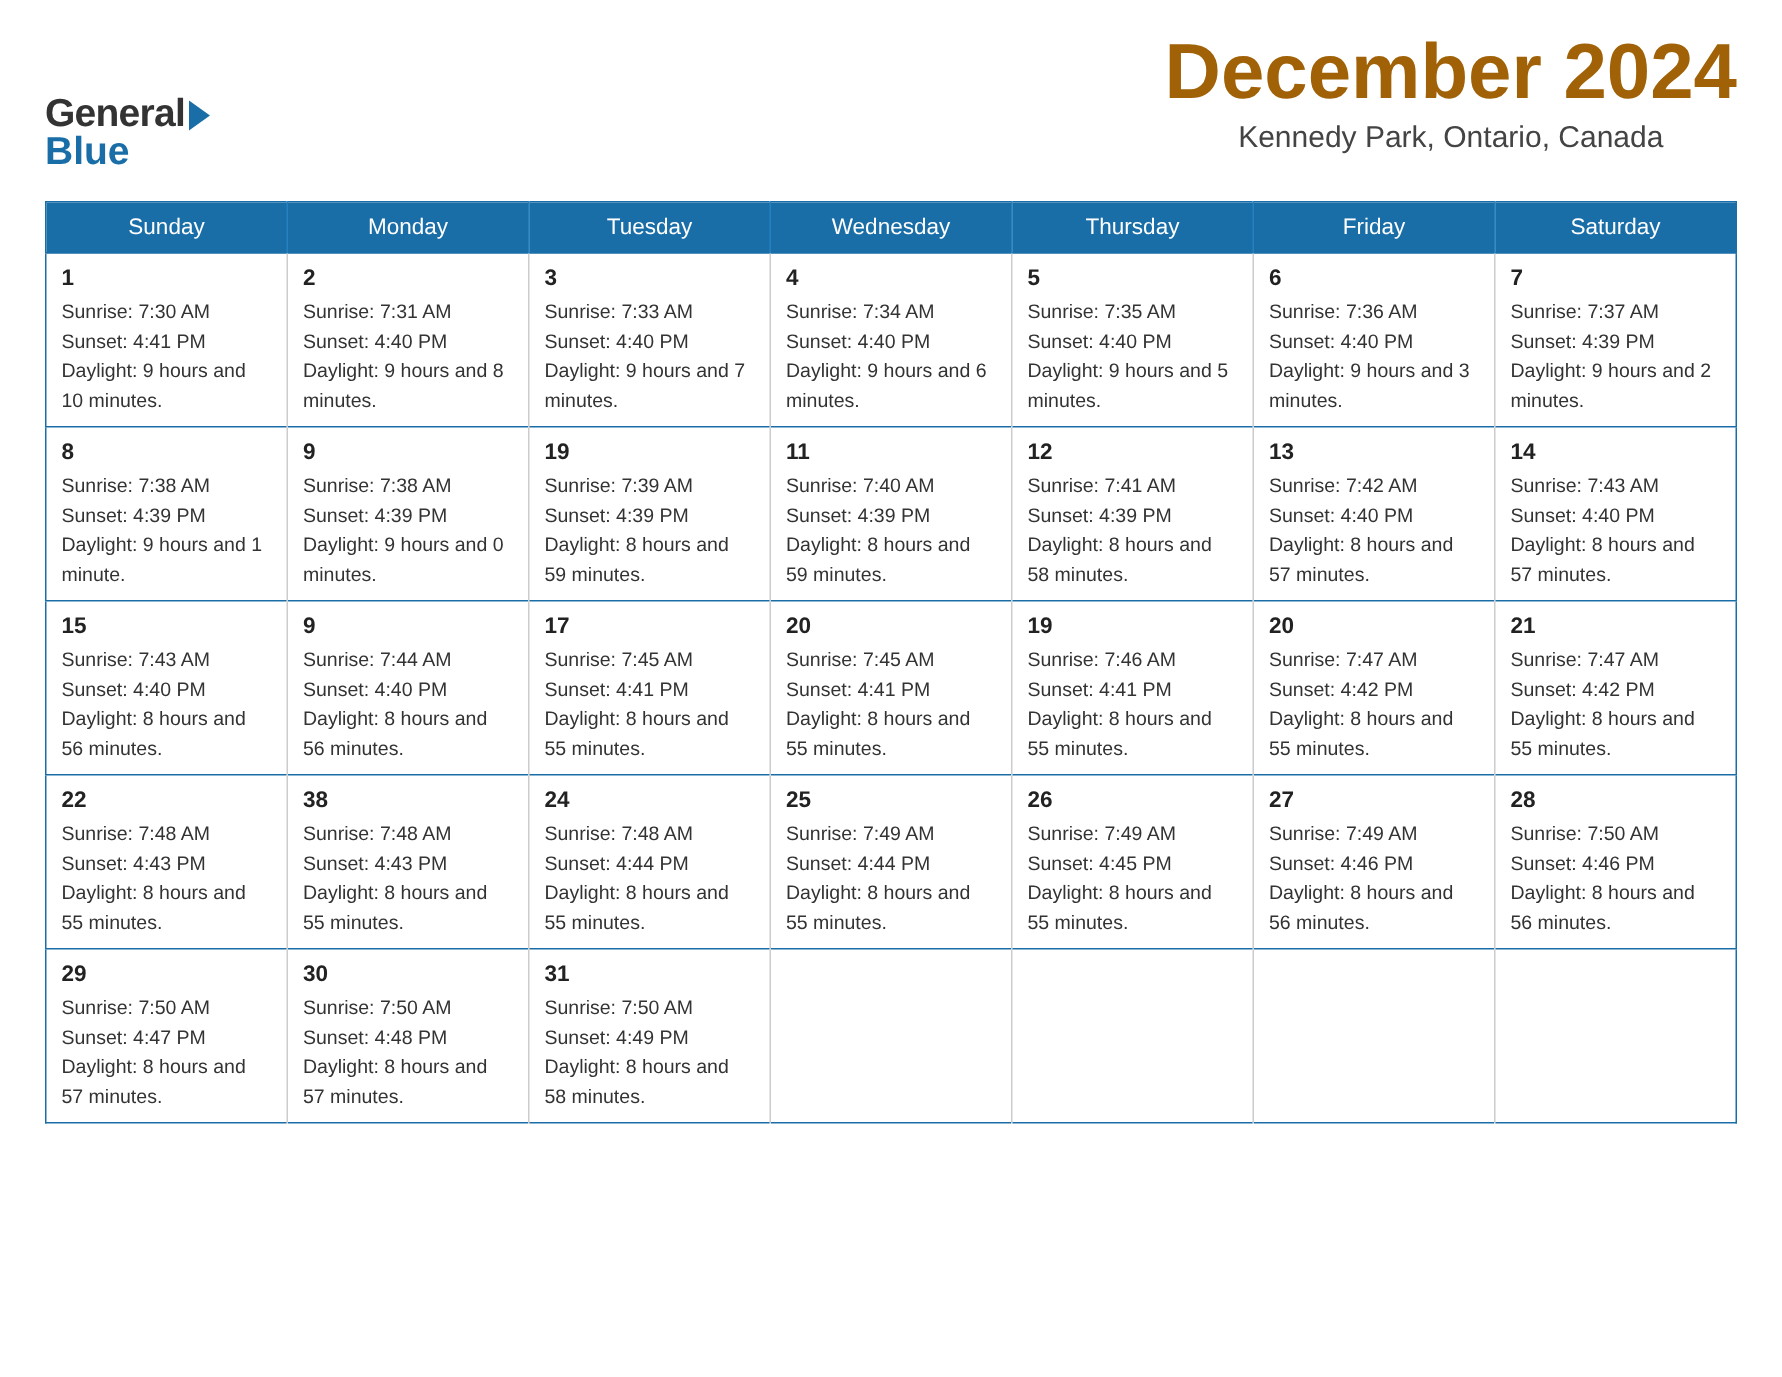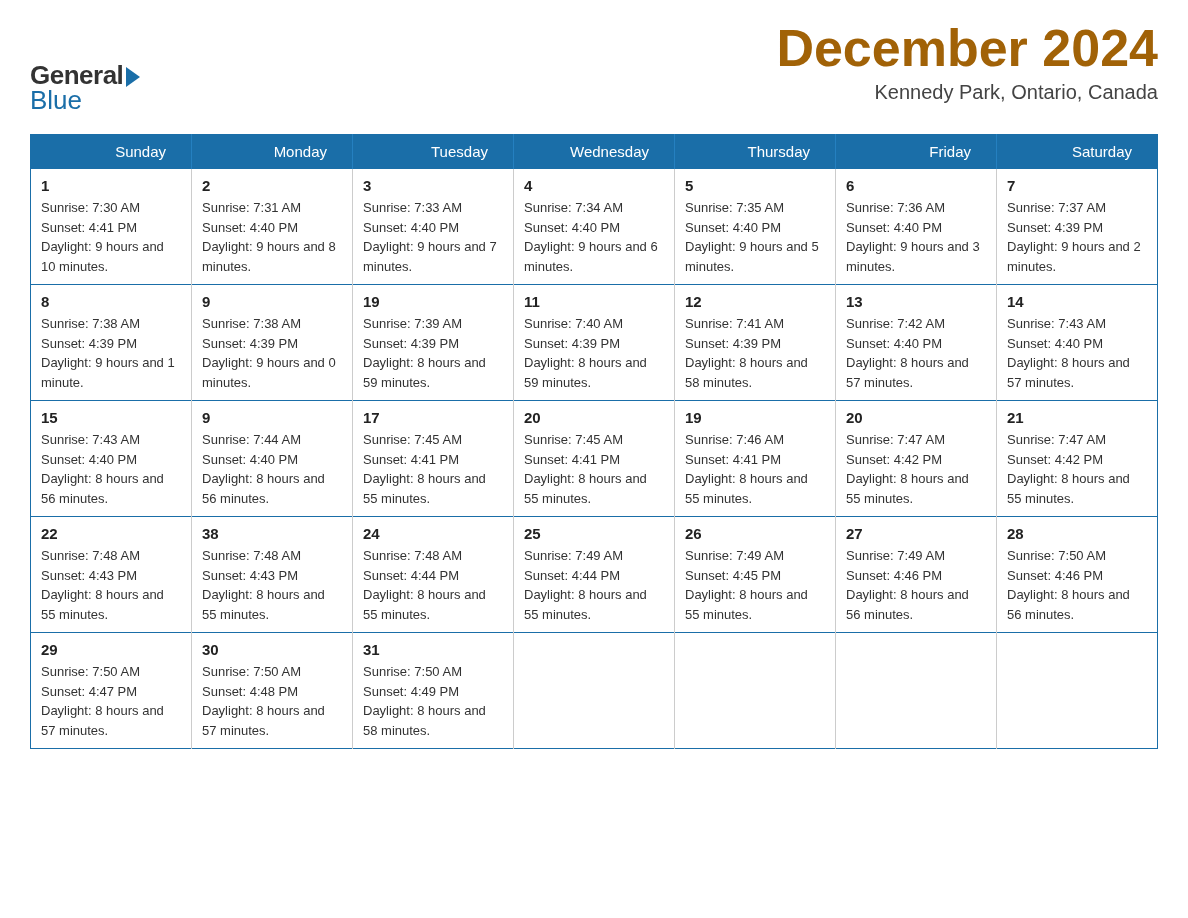--- a/index.html
+++ b/index.html
@@ -36,51 +36,52 @@
       width: 0;
       height: 0;
       border-left: 14px solid #1a6ea8;
       border-top: 10px solid transparent;
       border-bottom: 10px solid transparent;
       margin-left: 3px;
       margin-top: 2px;
     }
     .logo-line2 {
       font-size: 26px;
-      font-weight: normal;
+      font-weight: bold;
       color: #1a6ea8;
       margin-top: -6px;
       margin-left: 0px;
     }
     .title-block {
       text-align: right;
     }
     .month-title {
       font-size: 52px;
       font-weight: bold;
       color: #a16207;
       line-height: 1.1;
     }
     .location {
       font-size: 20px;
       color: #444;
       margin-top: 4px;
+      text-align: center;
     }
     table {
       width: 100%;
       border-collapse: collapse;
       border: 1.5px solid #1a6ea8;
     }
     thead tr th {
       background-color: #1a6ea8;
       color: #fff;
       font-size: 15px;
       font-weight: normal;
-      padding: 8px 25px;
-      text-align: right;
+      padding: 8px 10px;
+      text-align: center;
       border-right: 1px solid #2580c0;
     }
     thead tr th:last-child {
       border-right: none;
     }
     tbody tr td {
       vertical-align: top;
       padding: 8px 10px;
       border-top: 1.5px solid #1a6ea8;
       border-right: 1px solid #ccc;

